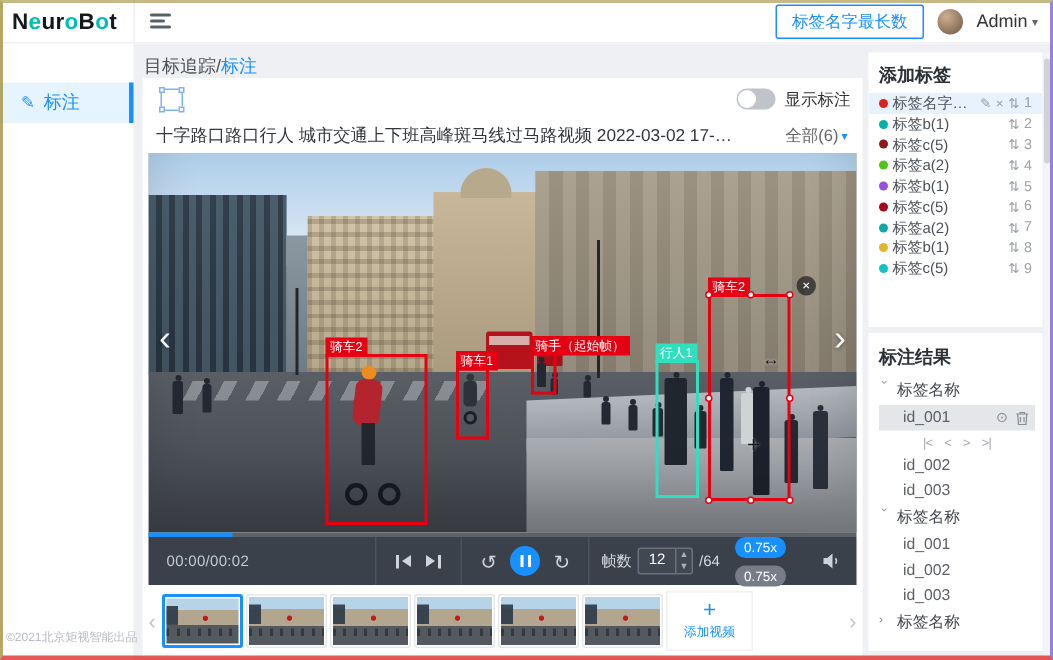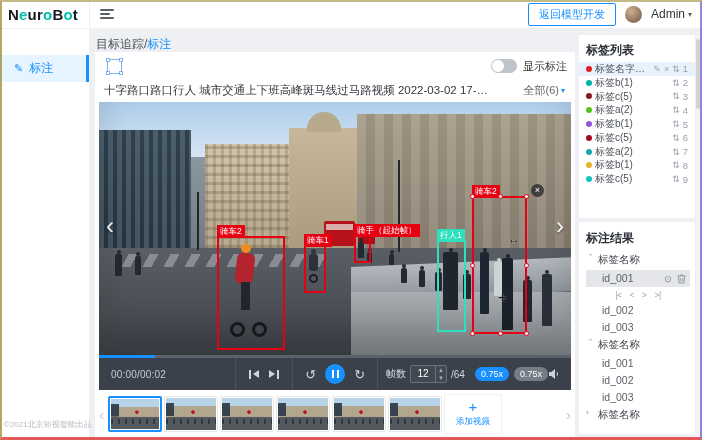--- a/index.html
+++ b/index.html
@@ -133,21 +133,21 @@
   .tri-r { width:0; height:0; border-top:4px solid transparent; border-bottom:4px solid transparent; border-left:6px solid #cfd5db; }
   .rot-ic { font-size:13px; color:#cfd5db; cursor:pointer; padding:0 4px; }
   .pause-btn { width:20px; height:20px; border-radius:50%; background:#1890ff; display:flex; align-items:center;
     justify-content:center; gap:3px; margin:0 5px; cursor:pointer; border:none; }
   .pause-btn i { display:block; width:2px; height:8px; background:#fff; }
   .frame-group { display:flex; align-items:center; gap:4px; }
   .frame-box { display:flex; align-items:stretch; border:1px solid #697180; border-radius:2px; height:18px; background:rgba(255,255,255,.04); }
   .frame-box .val { width:24px; text-align:center; line-height:16px; color:#fff; font-size:10px; }
   .spin { display:flex; flex-direction:column; border-left:1px solid #697180; width:11px; }
   .spin span { flex:1; font-size:6px; line-height:8px; text-align:center; color:#aab1ba; cursor:pointer; }
-  .pills { display:flex; align-items:center; gap:5px; margin:0 0 0 10px; }
+  .pills { display:flex; align-items:center; gap:5px; margin:0 24px 0 10px;flex-direction:column; }
   .pill { border-radius:9px; font-size:9px; padding:2px 6px; color:#fff; cursor:pointer; }
   .pill.blue { background:#1890ff; } .pill.gray { background:#767d87; }
   .vol { margin-right:10px; cursor:pointer; display:flex; align-items:center; }
 
   
   .thumbs-row { height:48px; width:480px; display:flex; align-items:center; gap:2px; padding:0 2px; }
   .t-arrow { color:#c3c7cd; font-size:15px; padding:0 2px; cursor:pointer; }
   .t-arrow.right { margin-left:auto; }
   .thumb { width:54px; height:36px; border:1px solid #e6e7e9; border-radius:2px; padding:1px; background:#fff; cursor:pointer; }
   .thumb.active { border:2px solid #1890ff; }
@@ -217,21 +217,21 @@
   <div class="copyright">©2021北京矩视智能出品</div>
 </div>
 
 <div class="topbar">
   <div class="hamburger">
       <i></i>
       <i></i>
       <i></i>
     </div>
   <div class="topbar-right">
-    <button class="back-btn">返回模型开发</button>
+    <button class="back-btn">标签名字最长数</button>
     <span class="avatar"></span>
     <span class="user-name">
       <span>Admin</span>
       <span class="caret">▾</span>
     </span>
   </div>
 </div>
 
 <div class="breadcrumb">
   <span class="parent">目标追踪</span><span class="parent">/</span><span class="current">标注</span>
@@ -413,21 +413,21 @@
       <span class="plus">+</span>
       <span class="lbl">添加视频</span>
     </div>
     <span class="t-arrow right">›</span>
   </div>
 </div>
 
 <div class="right-col">
 
   <div class="tags-card">
-    <div class="panel-title">标签列表</div>
+    <div class="panel-title">添加标签</div>
     <div class="tag-list">
       <div class="tag-row selected">
         <span class="dot" style="background: rgb(224, 32, 32);"></span>
         <span class="tag-name">标签名字最长数...</span>
         <span class="tag-ops">
           <span>✎</span>
           <span>×</span>
           <span>⇅</span>
           <span class="ord">1</span>
         </span>

